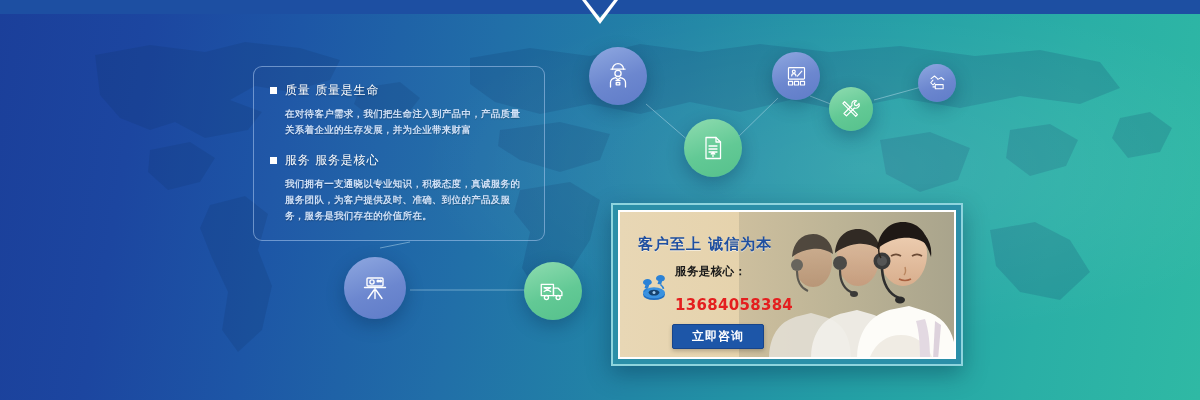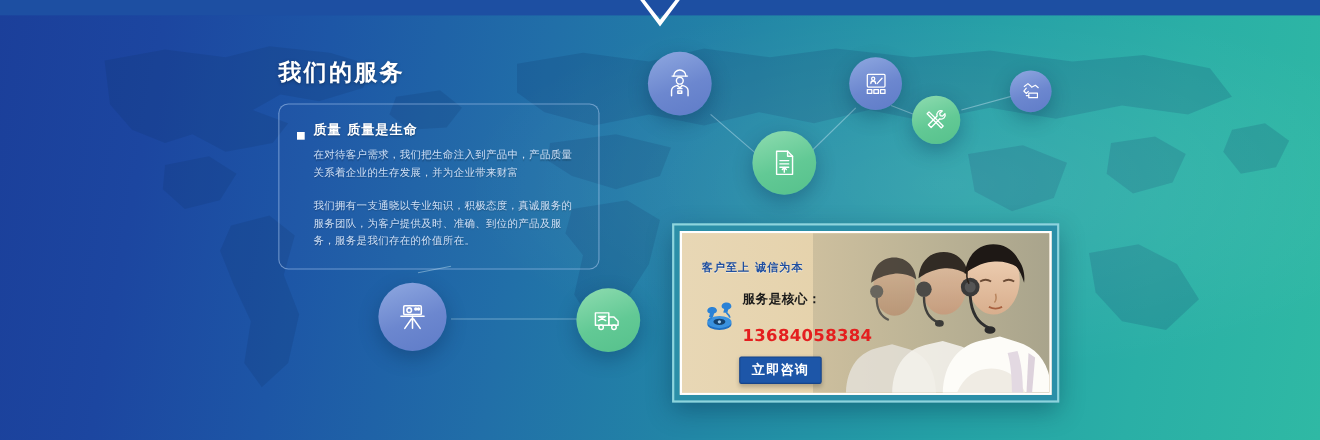--- a/index.html
+++ b/index.html
@@ -67,33 +67,34 @@
     margin-top:14px;
     width:292px;
     border:1px solid rgba(173,202,240,.55);
     border-radius:9px;
     padding:15px 16px 16px 16px;
     background:rgba(255,255,255,.015);
   }
   .blk { margin-bottom:14px; }
   .blk:last-child { margin-bottom:0; }
   .blk-head {
-    display:flex; align-items:flex-end; gap:8px;
-    font-size:12px; font-weight:bold; color:#ffffff;
+    display:flex; align-items:center; gap:8px;
+    font-size:12px; font-weight:normal; color:#ffffff;
     letter-spacing:.8px; margin-bottom:7px;
     text-shadow:0 1px 2px rgba(0,0,0,.3);
   }
   .sq {
     width:7px; height:7px; background:#ffffff;
     display:inline-block; flex:0 0 auto;
   }
   .blk-body {
     font-size:9.5px; line-height:16px; color:#cfe0f7;
     letter-spacing:.3px; padding-left:15px;
     text-shadow:0 1px 1px rgba(0,0,0,.25);
+    font-weight:bold;
   }
 
   
   #net { position:absolute; left:0; top:0; width:1200px; height:400px; }
   #net line { stroke:rgba(200,230,245,.45); stroke-width:1; }
 
   .node {
     position:absolute;
     border-radius:50%;
     display:flex; align-items:center; justify-content:center;
@@ -122,35 +123,35 @@
     position:absolute; inset:0;
     background:linear-gradient(90deg,#e8d7b5 0%,#e5d2ab 42%,#ddcaa3 58%,#cbbb98 72%,#b8ae93 100%);
   }
   #card-photo {
     position:absolute; right:0; top:0; width:215px; height:100%;
   }
   #card-copy {
     position:absolute; left:18px; top:22px; width:185px;
   }
   #card-head {
-    font-size:10px; font-weight:bold; color:#1f4fa0;
+    font-size:15px; font-weight:bold; color:#1f4fa0;
     letter-spacing:1px; line-height:20px;
     text-shadow:0 1px 0 rgba(255,255,255,.5);
   }
   #hot-row { display:flex; align-items:center; margin-top:9px; gap:6px; }
   #tel-icon { flex:0 0 auto; }
   #hot-text { line-height:16px; }
   #hot-label { font-size:11.5px; font-weight:bold; color:#1a1a1a; letter-spacing:.4px; }
   #hot-number {
     font-size:15px; font-weight:bold; color:#e41f1f;
     letter-spacing:.3px; margin-top:18px;
   }
   #cta {
     margin-top:11px; margin-left:34px;
-    width:75px; height:25px;
+    width:92px; height:25px;
     background:#1d56a8;
     border:1px solid #17448a;
     border-radius:2px;
     color:#ffffff; font-size:12px; font-weight:bold;
     letter-spacing:1px;
     display:flex; align-items:center; justify-content:center;
     cursor:pointer;
     box-shadow:0 2px 4px rgba(0,0,0,.22);
   }
 </style>
@@ -185,32 +186,35 @@
   <svg id="net" aria-hidden="true">
     <line x1="646" y1="104" x2="690" y2="142"></line>
     <line x1="735" y1="140" x2="778" y2="98"></line>
     <line x1="810" y1="96" x2="841" y2="108"></line>
     <line x1="874" y1="100" x2="925" y2="86"></line>
     <line x1="410" y1="290" x2="525" y2="290"></line>
     <line x1="380" y1="248" x2="410" y2="242"></line>
   </svg>
 
   <div id="left-col">
-    <div id="svc-title">我们的服务</div>
 
     <div id="panel">
       <div class="blk">
         <div class="blk-head">
           <span class="sq"></span>
           <span>质量  质量是生命</span>
         </div>
         <div class="blk-body">在对待客户需求，我们把生命注入到产品中，产品质量关系着企业的生存发展，并为企业带来财富</div>
       </div>
 
       <div class="blk">
+        <div class="blk-head">
+          <span class="sq"></span>
+          <span>服务  服务是核心</span>
+        </div>
         <div class="blk-body">我们拥有一支通晓以专业知识，积极态度，真诚服务的服务团队，为客户提供及时、准确、到位的产品及服务，服务是我们存在的价值所在。</div>
       </div>
     </div>
   </div>
 
   <div class="node blue" style="left:589px; top:47px; width:58px; height:58px;">
     <svg width="30" height="30" viewBox="0 0 30 30" fill="none" stroke="#ffffff" stroke-width="1.3" stroke-linecap="round" stroke-linejoin="round">
       <path d="M9.5 8.2a5.5 5.5 0 0 1 11 0"></path>
       <path d="M8 8.2h14"></path>
       <circle cx="15" cy="12.4" r="3.1"></circle>

